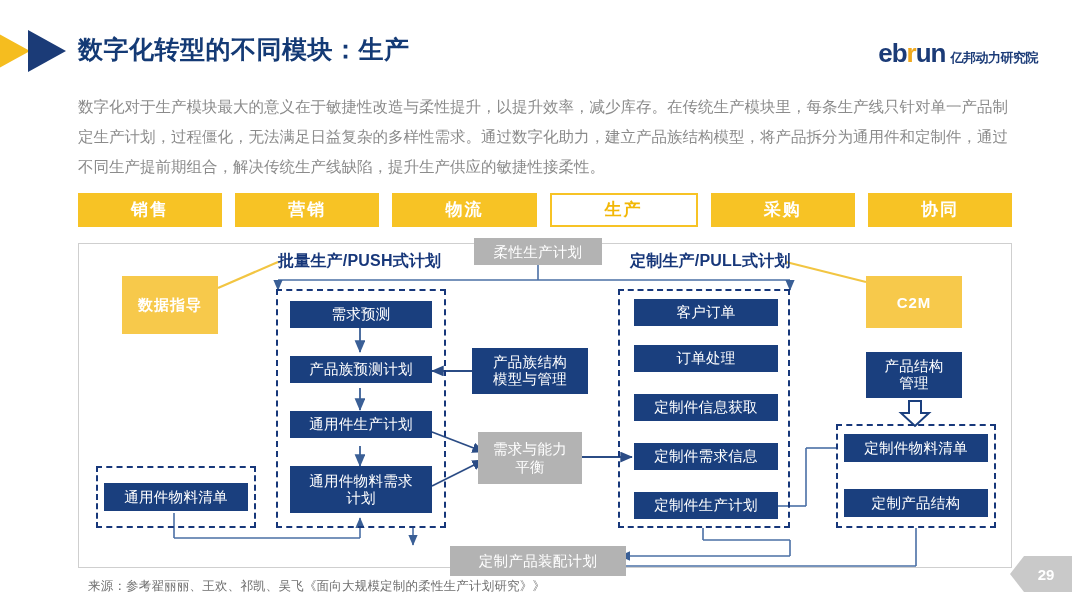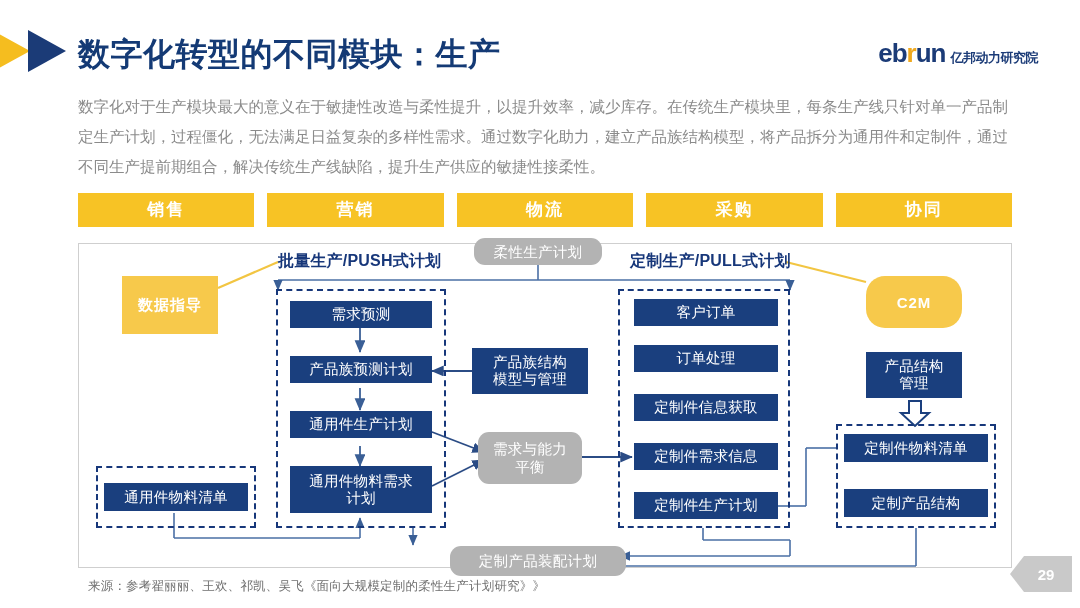--- a/index.html
+++ b/index.html
@@ -22,21 +22,21 @@
   }
   .tri-b {
     position: absolute; left: 28px; top: 2px;
     width: 0; height: 0;
     border-top: 21px solid transparent;
     border-bottom: 21px solid transparent;
     border-left: 38px solid #1b3b77;
   }
   .hdr-title {
     position: absolute; left: 78px; top: 33px;
-    font-size: 32px; font-weight: bold; color: #143a75;
+    font-size: 25px; font-weight: bold; color: #143a75;
     letter-spacing: .5px; white-space: nowrap;
   }
   .logo { position: absolute; right: 42px; top: 40px; display: flex; align-items: baseline; }
   .logo-en { font-size: 26px; font-weight: bold; color: #1b3b77; letter-spacing: -1px; line-height: 1; }
   .logo-en .r { color: #f0a91e; }
   .logo-cn { font-size: 13px; font-weight: bold; color: #1b3b77; margin-left: 5px; letter-spacing: -.5px; }
 
   
   .para {
     position: absolute; left: 78px; top: 92px; width: 930px;
@@ -74,21 +74,21 @@
 
   
   .nbox {
     position: absolute; background: #1a3f7e; color: #ffffff;
     font-size: 14.5px; display: flex; align-items: center; justify-content: center;
     text-align: center; line-height: 17px; letter-spacing: .3px;
   }
   .gbox {
     position: absolute; background: #b3b3b3; color: #ffffff;
     font-size: 14.5px; display: flex; align-items: center; justify-content: center;
-    text-align: center; line-height: 18px; letter-spacing: .3px; border-radius: 11px;
+    text-align: center; line-height: 18px; letter-spacing: .3px;
   }
   .ybox {
     position: absolute; background: #f7c94b; color: #ffffff;
     font-size: 15px; font-weight: bold; display: flex; align-items: center;
     justify-content: center; text-align: center; letter-spacing: 1px;
   }
   .dashbox {
     position: absolute; border: 2px dashed #17377a; background: transparent;
   }
   .grp-label {
@@ -113,20 +113,21 @@
     <span class="logo-en"><span>eb</span><span class="r">r</span><span>un</span></span>
     <span class="logo-cn">亿邦动力研究院</span>
   </div>
 
   <div class="para">数字化对于生产模块最大的意义在于敏捷性改造与柔性提升，以提升效率，减少库存。在传统生产模块里，每条生产线只针对单一产品制定生产计划，过程僵化，无法满足日益复杂的多样性需求。通过数字化助力，建立产品族结构模型，将产品拆分为通用件和定制件，通过不同生产提前期组合，解决传统生产线缺陷，提升生产供应的敏捷性接柔性。</div>
 
   <div class="tabs">
     <div class="tab">销售</div>
     <div class="tab">营销</div>
     <div class="tab">物流</div>
+    <div class="tab active">生产</div>
     <div class="tab">采购</div>
     <div class="tab">协同</div>
   </div>
 
   <div class="panel"></div>
 
   <svg class="wires">
     <defs>
       <marker id="ah" markerWidth="8" markerHeight="8" refX="6.5" refY="3" orient="auto">
         <path d="M0,0 L7,3 L0,6 z" fill="#3a5f96"></path>
@@ -185,21 +186,21 @@
   <div class="gbox" style="left:474px; top:238px; width:128px; height:27px;">柔性生产计划</div>
 
   <div class="gbox" style="left:478px; top:432px; width:104px; height:52px; flex-direction:column;">
     <span>需求与能力</span>
     <span>平衡</span>
   </div>
 
   <div class="gbox" style="left:450px; top:546px; width:176px; height:30px;">定制产品装配计划</div>
 
   <div class="ybox" style="left:122px; top:276px; width:96px; height:58px;">数据指导</div>
-  <div class="ybox" style="left:866px; top:276px; width:96px; height:52px;border-radius:19px;">C2M</div>
+  <div class="ybox" style="left:866px; top:276px; width:96px; height:52px;">C2M</div>
 
   <div class="nbox" style="left:290px; top:301px; width:142px; height:27px;">需求预测</div>
   <div class="nbox" style="left:290px; top:356px; width:142px; height:27px;">产品族预测计划</div>
   <div class="nbox" style="left:290px; top:411px; width:142px; height:27px;">通用件生产计划</div>
   <div class="nbox" style="left:290px; top:466px; width:142px; height:47px; flex-direction:column;">
     <span>通用件物料需求</span>
     <span>计划</span>
   </div>
 
   <div class="nbox" style="left:634px; top:299px; width:144px; height:27px;">客户订单</div>

